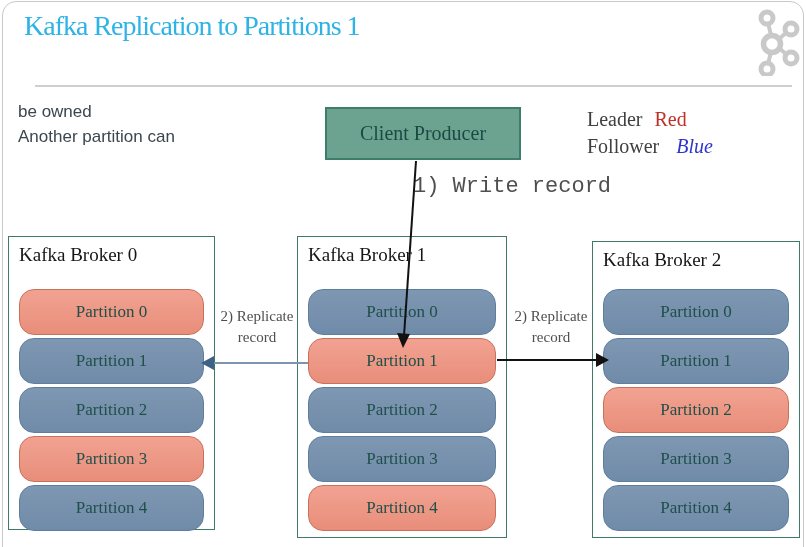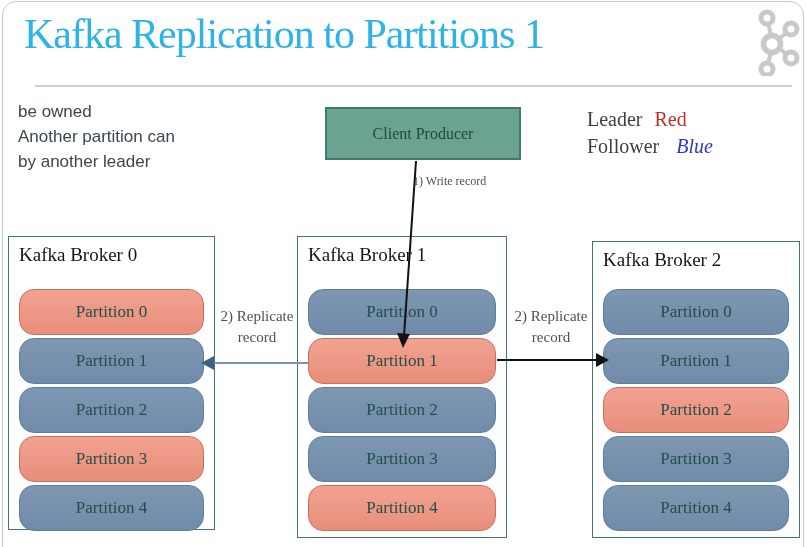--- a/index.html
+++ b/index.html
@@ -7,34 +7,34 @@
     --follower-fill-top:#7E97B2; --follower-fill:#708BA9; --follower-border:#5E7E9E;
     --producer-fill:#6CA390; --producer-border:#3E7D6B; --broker-border:#3F7A68;
     --legend-red:#BF3126; --legend-blue:#2D35CF; --ink:#1F4F48; --gray-text:#4F4F4F;
   }
   *{margin:0;padding:0;box-sizing:border-box;}
   html,body{background:#fff;}
   .slide{position:relative;width:806px;height:547px;background:#fff;overflow:hidden;
          font-family:"Liberation Serif",serif;}
   .frame{position:absolute;left:2px;top:1px;right:2px;bottom:-16px;border:1.5px solid #C9C9C9;
          border-radius:14px;pointer-events:none;}
-  .title{position:absolute;left:24px;top:10px;font-size:42px;letter-spacing:-1px;
+  .title{position:absolute;left:24px;top:10px;font-size:28px;letter-spacing:-1px;
          color:var(--title);font-weight:400;white-space:nowrap;}
   .rule{position:absolute;left:35px;top:85px;width:757px;height:2px;background:#CFCFCF;}
   .logo{position:absolute;left:748px;top:6px;width:52px;height:70px;}
   .note{position:absolute;left:18px;top:99px;font-family:"Liberation Sans",sans-serif;
         font-size:17px;line-height:25px;color:#3C464E;}
   .producer{position:absolute;left:325px;top:107px;width:196px;height:53px;
             background:var(--producer-fill);border:2px solid var(--producer-border);
             display:flex;align-items:center;justify-content:center;
-            font-size:16px;color:#1C4A42;}
+            font-size:20px;color:#1C4A42;}
   .legend{position:absolute;left:587px;top:106px;font-size:20px;line-height:27px;color:#3F3F3F;}
   .legend .val-red{color:var(--legend-red);margin-left:12px;}
   .legend .val-blue{color:var(--legend-blue);margin-left:17px;font-style:italic;}
-  .write-label{position:absolute;left:413px;top:174px;font-size:12px;color:var(--gray-text);}
+  .write-label{position:absolute;left:413px;top:174px;font-size:22px;color:var(--gray-text);font-family:Liberation Mono, monospace;}
   .rep-label{position:absolute;width:96px;text-align:center;font-size:15px;line-height:21px;
              color:var(--gray-text);font-family:Liberation Serif, serif;}
   .rep-left{left:209px;top:306px;}
   .rep-right{left:503px;top:306px;}
   .broker{position:absolute;background:#fff;border:1.5px solid var(--broker-border);}
   .broker-0{left:8px;top:236px;width:207px;height:294px;}
   .broker-1{left:297px;top:236px;width:210px;height:302px;}
   .broker-2{left:592px;top:241px;width:208px;height:297px;}
   .broker-title{position:absolute;left:10px;top:7px;font-size:19px;color:#161616;}
   .partition-list{position:absolute;left:10px;right:10px;top:52px;display:flex;
@@ -68,21 +68,20 @@
       <circle cx="43" cy="23" r="6" stroke-width="5"></circle>
       <circle cx="43" cy="52" r="6" stroke-width="5"></circle>
     </g>
   </svg>
 
   <div class="rule"></div>
 
   <div class="note">
     <div>be owned</div>
     <div>Another partition can</div>
-    <div>by another leader</div>
   </div>
 
   <div class="producer">
     <span>Client Producer</span>
   </div>
 
   <div class="legend">
     <div><span>Leader</span><span class="val-red">Red</span></div>
     <div><span>Follower</span><span class="val-blue">Blue</span></div>
   </div>

